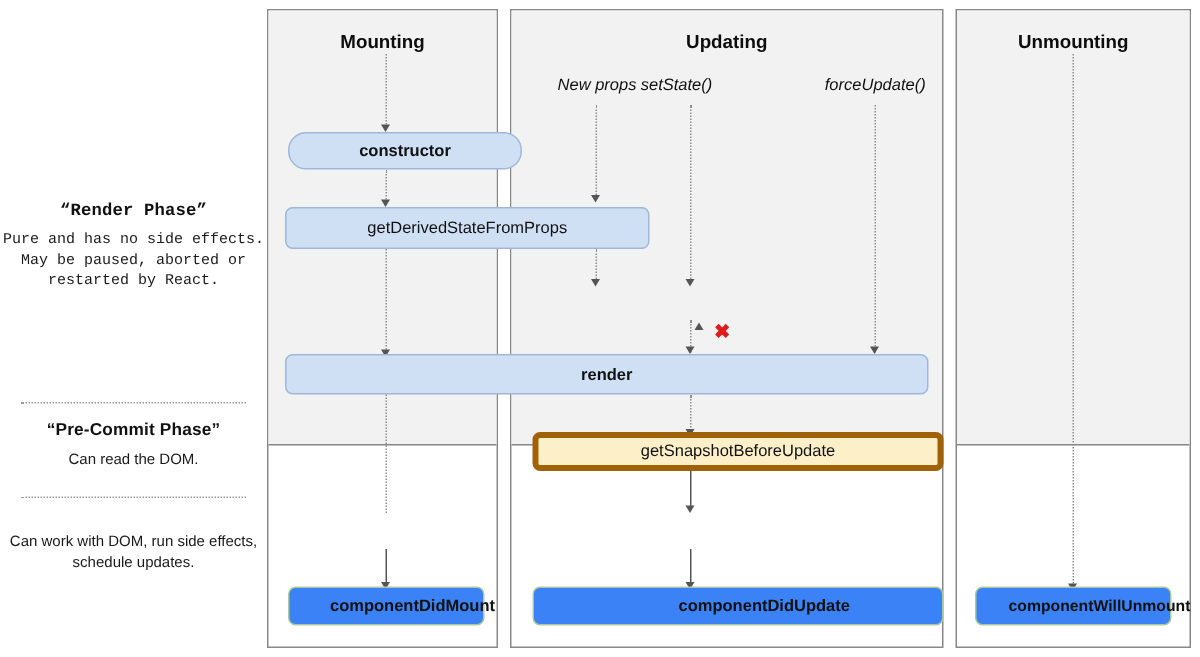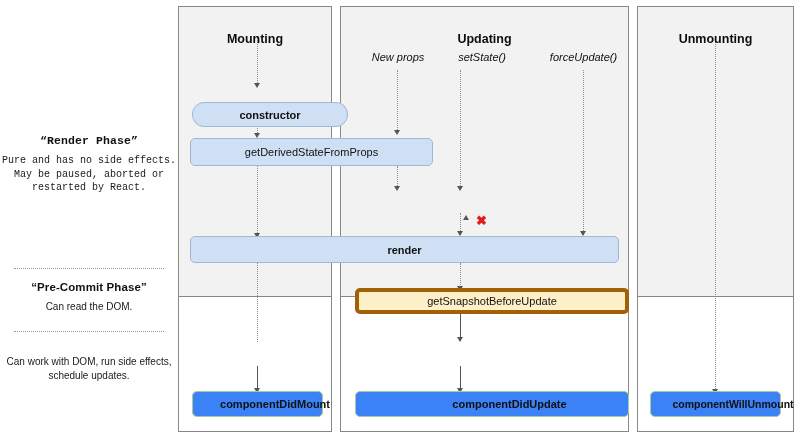--- a/index.html
+++ b/index.html
@@ -70,21 +70,21 @@
     right: 0;
     height: 290px;
     background: #f2f2f2;
     border-bottom: 1px solid #888888;
     box-sizing: border-box;
   }
   .col-title {
     position: absolute;
     left: 0;
     right: 0;
-    top: 25px;
+    top: 14px;
     text-align: center;
     font-size: 12.5px;
     font-weight: bold;
     color: #0d0d0d;
     z-index: 4;
   }
 
   #col-mounting   { left: 178px;  width: 154px; height: 426px; }
   #col-updating   { left: 340px;  width: 289px; height: 426px; }
   #col-unmounting { left: 637px;  width: 157px; height: 426px; }
@@ -194,21 +194,21 @@
     <div class="render-bg"></div>
     <div class="col-title">Updating</div>
   </div>
 
   <div class="phase-col" id="col-unmounting">
     <div class="render-bg"></div>
     <div class="col-title">Unmounting</div>
   </div>
 
   <div class="trigger" style="left:349px; top:51px; width:98px;">New props</div>
-  <div class="trigger" style="left:412px; top:51px; width:98px;padding-left:21px;">setState()</div>
+  <div class="trigger" style="left:402px; top:51px; width:98px;">setState()</div>
   <div class="trigger" style="left:533px; top:51px; width:101px;">forceUpdate()</div>
 
   <div class="lifeline" style="left:257px; top:36px; height:49px;"></div>
   <div class="lifeline" style="left:257px; top:113px; height:22px;"></div>
   <div class="lifeline" style="left:257px; top:166px; height:69px;"></div>
   <div class="lifeline" style="left:257px; top:263px; height:79px;"></div>
 
   <div class="lifeline" style="left:397px; top:70px; height:62px;"></div>
   <div class="lifeline" style="left:397px; top:166px; height:22px;"></div>
 
@@ -238,21 +238,21 @@
 
   <div class="solid-line" style="left:460px; top:313px; height:26px;"></div>
   <div class="arrowhead" style="left:457px; top:337px;"></div>
 
   <div class="solid-line" style="left:257px; top:366px; height:24px;"></div>
   <div class="arrowhead" style="left:254px; top:388px;"></div>
 
   <div class="solid-line" style="left:460px; top:366px; height:24px;"></div>
   <div class="arrowhead" style="left:457px; top:388px;"></div>
 
-  <div class="node blue bold" style="left:192px; top:102px; width:156px; height:25px;border-radius:12px;">constructor</div>
+  <div class="node blue bold" style="left:192px; top:88px; width:156px; height:25px;border-radius:12px;">constructor</div>
 
   <div class="node blue" style="left:190px; top:138px; width:243px; height:28px;">getDerivedStateFromProps</div>
 
 
   <div class="node blue bold" style="left:190px; top:236px; width:429px; height:27px;">render</div>
 
   <div class="node yellow" style="left:355px; top:288px; width:274px; height:26px;">getSnapshotBeforeUpdate</div>
 
 
   <div class="node green bold" style="left:192px; top:391px; width:131px; height:26px;">componentDidMount</div>

